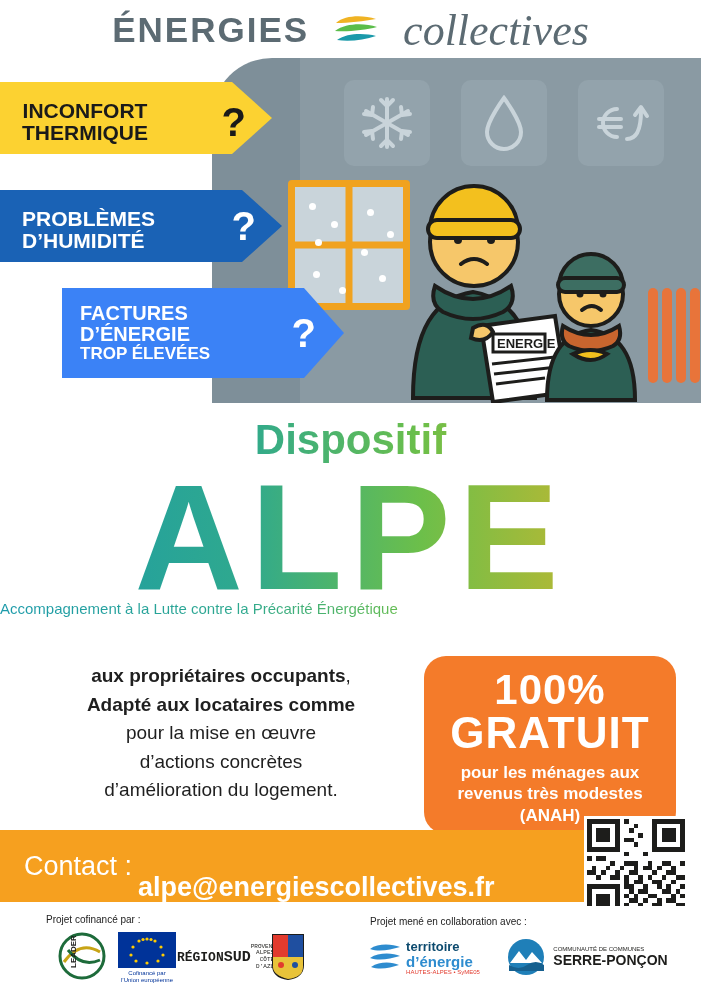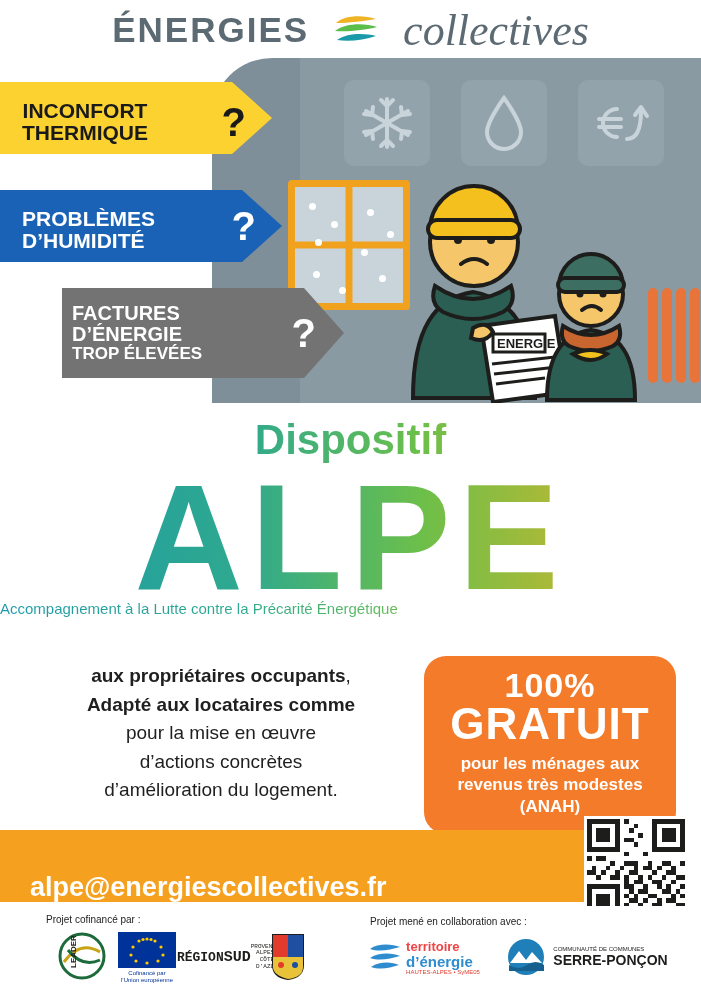--- a/index.html
+++ b/index.html
@@ -132,25 +132,25 @@
     background: #1a62b5;
     color: #ffffff;
     clip-path: polygon(0 0, 242px 0, 282px 36px, 242px 72px, 0 72px);
     font-size: 21px;
     align-items: flex-end;
   }
   #banner-humidite .q { color: #ffffff; }
   #banner-factures {
     left: 62px; top: 288px;
     width: 282px; height: 90px;
-    background: #737373;
+    background: #3b82f6;
     color: #ffffff;
     clip-path: polygon(0 0, 242px 0, 282px 45px, 242px 90px, 0 90px);
     font-size: 20px;
-    padding-left: 10px;
+    padding-left: 18px;
   }
   #banner-factures .q { color: #ffffff; right: 28px; }
 
   
   .dispositif {
     position: absolute;
     top: 416px; left: 0; width: 701px;
     text-align: center;
     font-size: 42px;
     font-weight: bold;
@@ -193,21 +193,21 @@
   .gratuit {
     position: absolute;
     top: 656px; left: 424px;
     width: 252px; height: 178px;
     background: #f47b2a;
     border-radius: 22px;
     color: #ffffff;
     text-align: center;
     padding-top: 10px;
   }
-  .gratuit .pct { font-size: 34px; font-weight: bold; letter-spacing: 1px; }
+  .gratuit .pct { font-size: 42px; font-weight: bold; letter-spacing: 1px; }
   .gratuit .big { font-size: 44px; font-weight: bold; letter-spacing: 1px; margin-top: -6px; }
   .gratuit .small { font-size: 17px; font-weight: bold; line-height: 1.25; margin-top: 4px; }
 
   
   .contact-bar {
     position: absolute;
     left: 0; top: 830px;
     width: 640px; height: 72px;
     background: #f6a01f;
     border-top-right-radius: 36px;
@@ -405,20 +405,21 @@
   <div class="pct">100%</div>
   <div class="big">GRATUIT</div>
   <div class="small">
     <div>pour les ménages aux</div>
     <div>revenus très modestes</div>
     <div>(ANAH)</div>
   </div>
 </div>
 
 <div class="contact-bar">
+  <span class="label">Contact :</span>
   <span class="mail">alpe@energiescollectives.fr</span>
 </div>
 
 <div class="qr">
   <svg class="qrgrid" viewBox="0 0 21 21" shape-rendering="crispEdges">
     <rect width="21" height="21" fill="#ffffff"></rect>
     <g fill="#1d1d1b">
       <rect x="0" y="0" width="7" height="1"></rect>
         <rect x="0" y="6" width="7" height="1"></rect>
       <rect x="0" y="0" width="1" height="7"></rect>
@@ -562,21 +563,21 @@
     </svg>
   </div>
 
   <div class="logo-box" style="left:358px; top:24px; width:132px; height:56px;">
     <svg width="34" height="34" viewBox="0 0 34 34" style="flex:none;">
       <path d="M2 8 C10 2, 24 3, 32 6 C22 9, 11 11, 2 8 Z" fill="#2e8ccf"></path>
       <path d="M2 17 C11 11, 25 12, 32 15 C22 18, 11 20, 2 17 Z" fill="#2e8ccf"></path>
       <path d="M3 26 C12 20, 24 21, 31 24 C22 27, 12 29, 3 26 Z" fill="#2e8ccf"></path>
     </svg>
     <div style="margin-left:4px; text-align:left;">
-      <div style="font-size:13px; color:#ef4444; font-weight:bold; line-height:1.05;">territoire</div>
+      <div style="font-size:13px; color:#0c4a6e; font-weight:bold; line-height:1.05;">territoire</div>
       <div style="font-size:15px; color:#2e8ccf; font-weight:bold; line-height:1.05;">d’énergie</div>
       <div class="tiny2" style="color:#e23b2e;">HAUTES-ALPES • SyME05</div>
     </div>
   </div>
 
   <div class="logo-box" style="left:496px; top:22px; width:180px; height:58px;">
     <svg width="44" height="40" viewBox="0 0 44 40" style="flex:none;">
       <circle cx="22" cy="20" r="18" fill="#1f7fb8"></circle>
       <path d="M6 26 l9 -12 l7 9 l6 -8 l10 11 Z" fill="#ffffff"></path>
       <path d="M5 28 q10 6 18 0 q9 -6 17 0 v6 H5 Z" fill="#16608f"></path>

